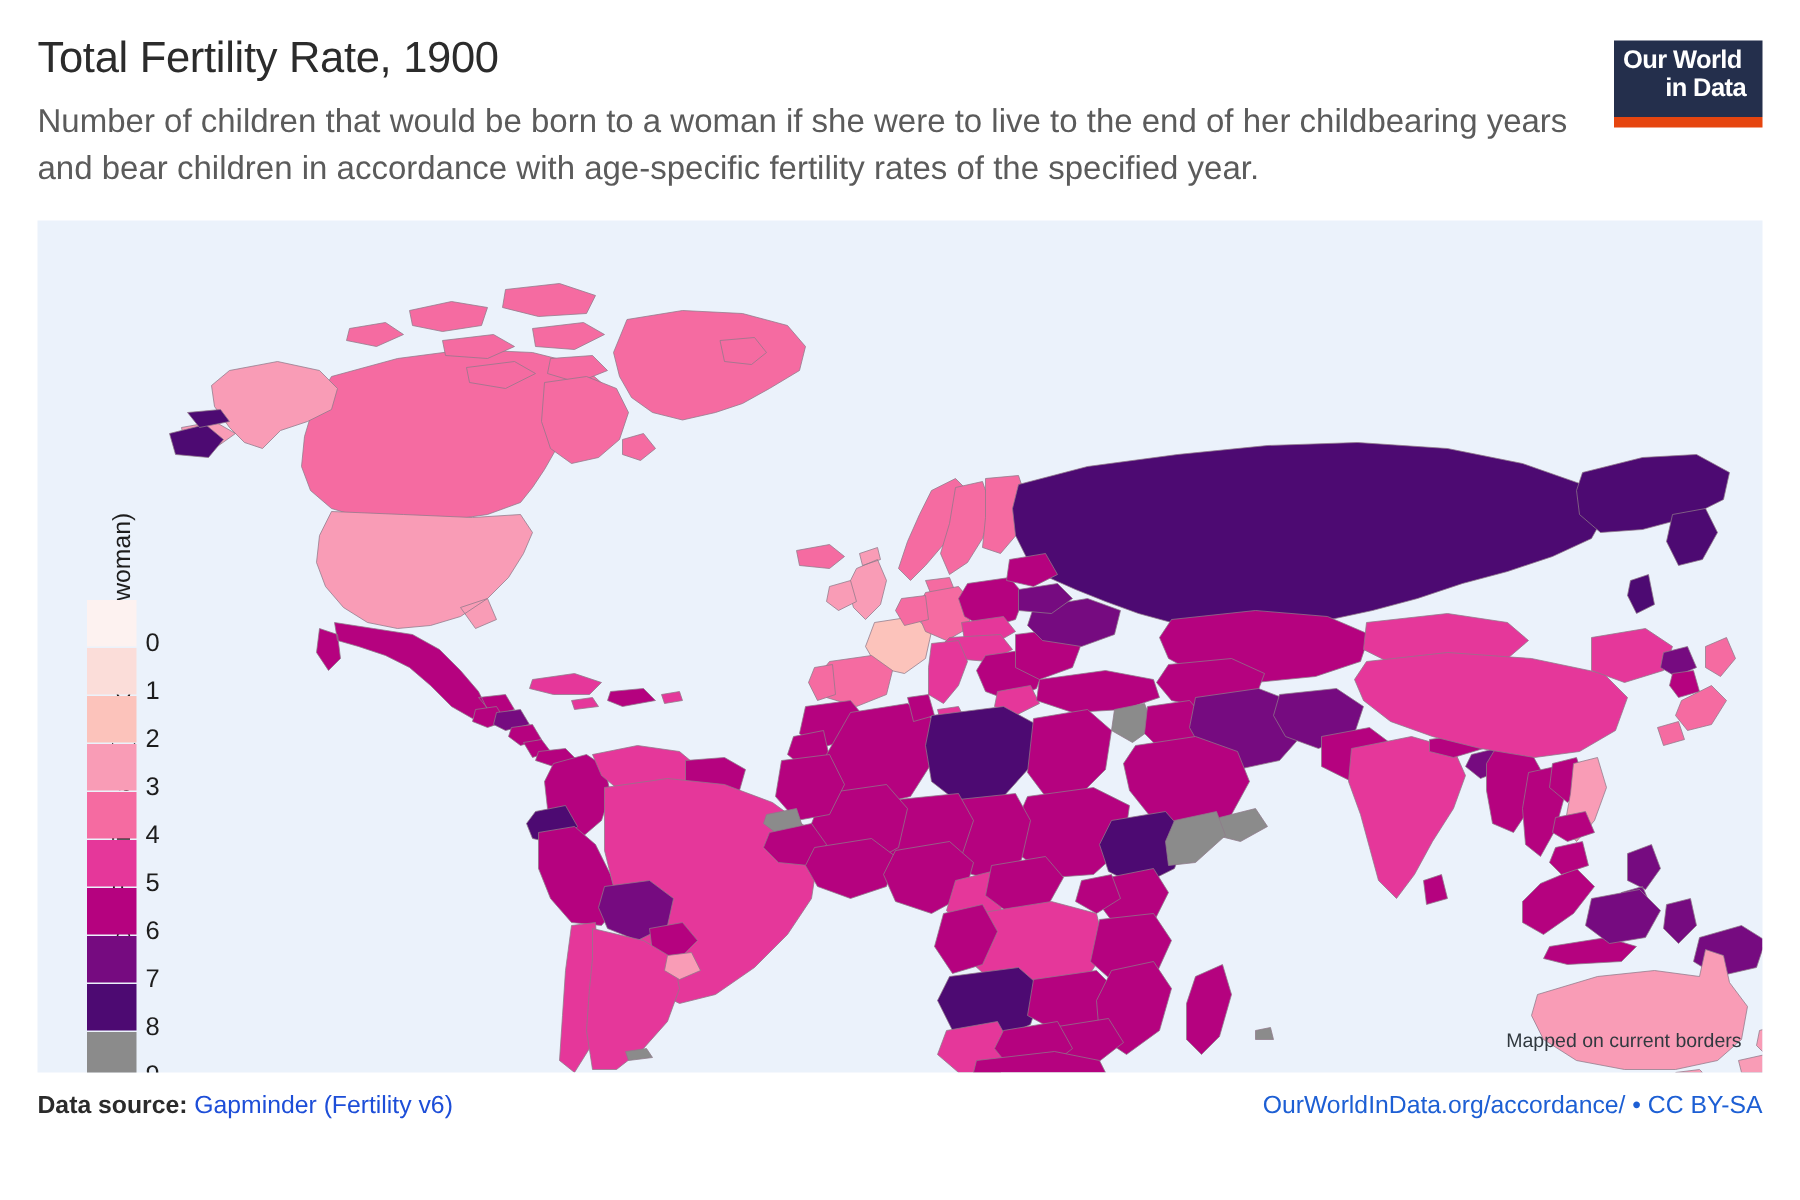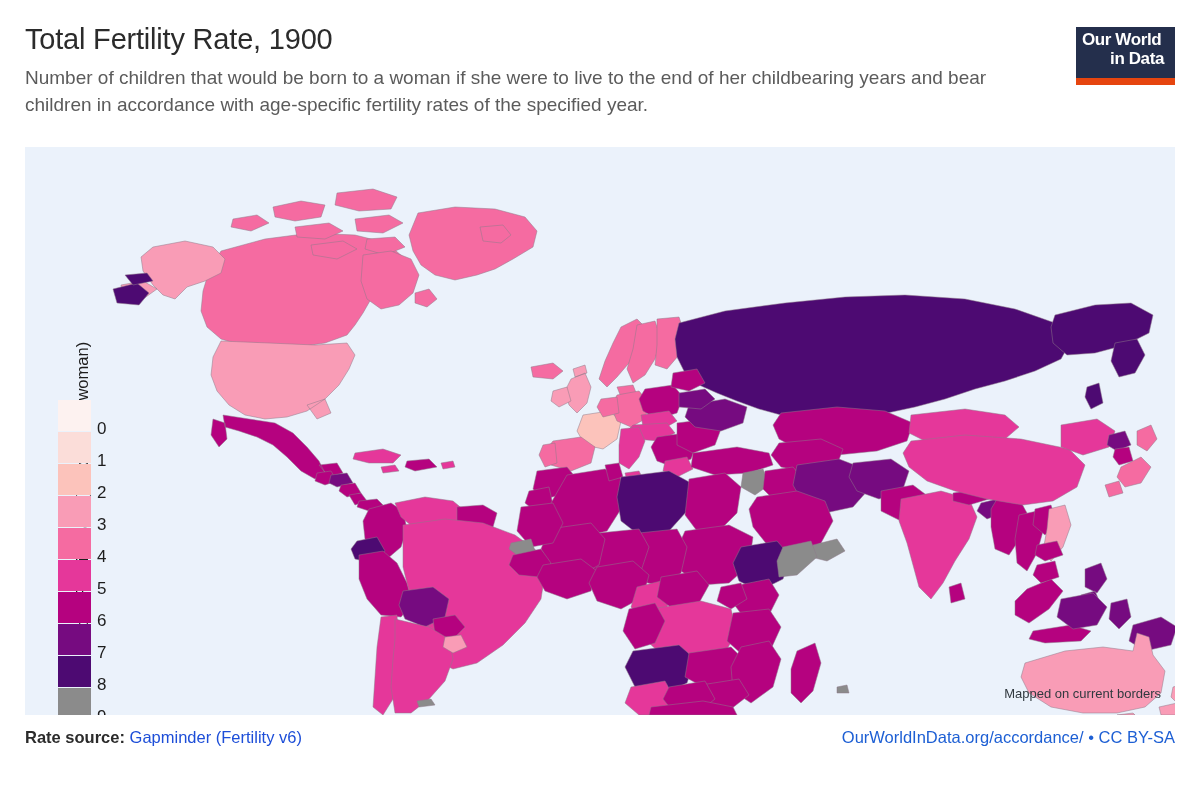--- a/index.html
+++ b/index.html
@@ -13,21 +13,21 @@
   }
   .page { position:relative; width:1200px; height:800px; }
 
   
   .header { position:absolute; left:25px; top:22px; width:1150px; height:110px; }
   .title {
     font-size:29px; font-weight:400; color:#2b2b2b;
     letter-spacing:-0.2px; line-height:1.2; margin:0;
   }
   .subtitle {
-    margin:8px 0 0 0; font-size:19px; line-height:1.42;
+    margin:8px 0 0 0; font-size:22px; line-height:1.42;
     color:#5b5b5b; max-width:1030px; font-weight:400;
   }
   .owid-logo {
     position:absolute; right:0px; top:5px;
     width:99px; height:60px;
   }
   .owid-box {
     background:#242f4c; width:99px; height:51px;
     color:#ffffff; padding:3px 5px 0 6px;
     font-size:17px; line-height:1.12; font-weight:700;
@@ -313,21 +313,21 @@
           </div>
           <div class="nodata-row"></div>
         </div>
     </div>
 
     <div class="mapped-note">Mapped on current borders</div>
   </div>
 
   <div class="footer">
     <div class="footer-left">
-      <span class="lbl">Rate source:</span>
+      <span class="lbl">Data source:</span>
       <span class="src">Gapminder (Fertility v6)</span>
     </div>
     <div class="footer-right">
       <span>OurWorldInData.org/accordance/</span>
       <span class="sep">•</span>
       <span>CC BY-SA</span>
     </div>
   </div>
 
 </div>

